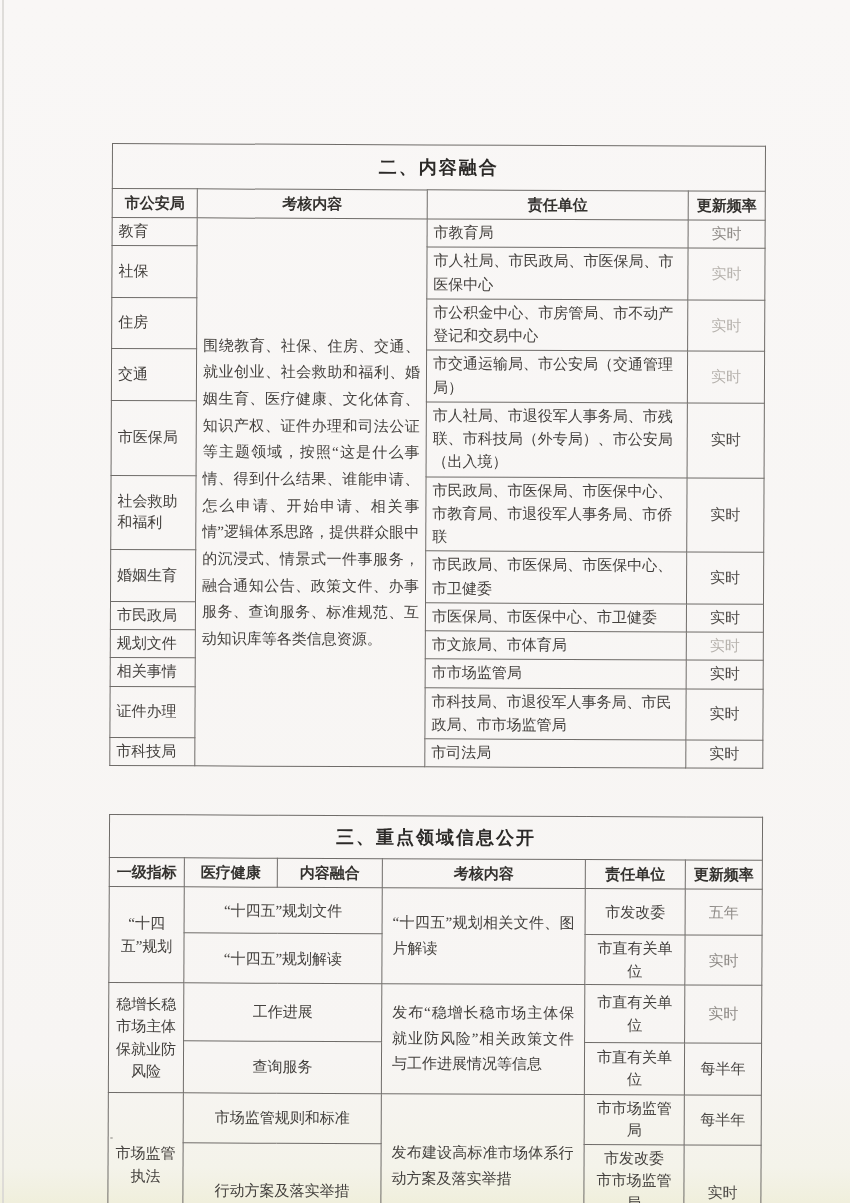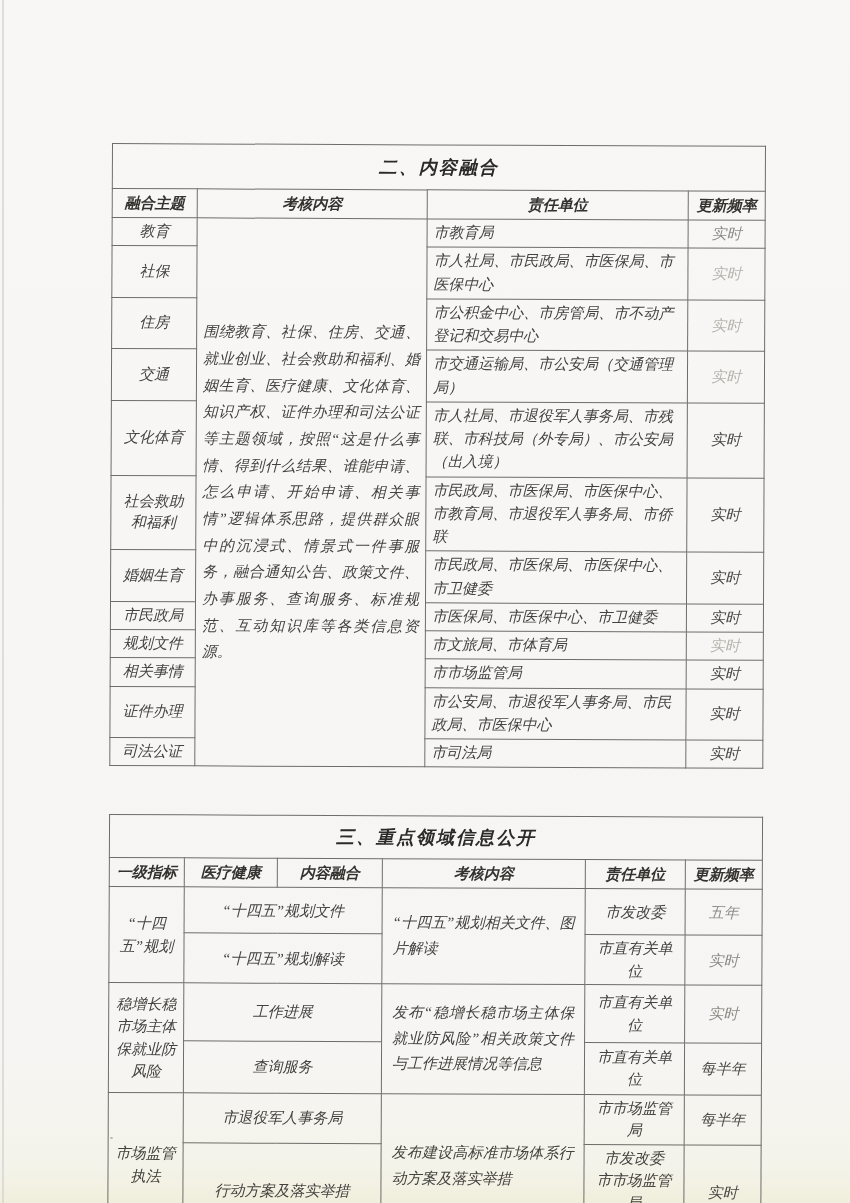--- a/index.html
+++ b/index.html
@@ -3,21 +3,20 @@
 <meta charset="utf-8">
 <style>
   html, body { margin:0; padding:0; }
   .page {
     position: relative;
     width: 850px;
     height: 1203px;
     background: linear-gradient(180deg, #f9f7f6 0%, #f7f5f3 88%, #f4f3ea 97%, #f0efdc 100%);
     overflow: hidden;
     font-family: "Liberation Serif", "DejaVu Serif", serif;
-    font-style: italic;
   }
   .scan-left-edge {
     position: absolute; left: 2px; top: 0; width: 2px; height: 100%;
     background: #d8d6d3; opacity: .8;
   }
   .speck {
     position: absolute; left: 110px; top: 1137px; width: 3px; height: 2px;
     background: #b9b6b1; border-radius: 50%;
   }
   .content {
@@ -34,21 +33,21 @@
   }
   .tbl-title {
     font-size: 18px; font-weight: bold; color: #2c2a28;
     letter-spacing: 2px; text-align: center; height: 40px;
   }
   .t2 .tbl-title { height: 38px; }
   .header-row th {
     font-weight: bold; color: #34322f; font-size: 15px; text-align: center;
     height: 26px; padding: 1px 4px;
   }
-  .theme { text-align: center; line-height: 1.45; margin-top: 32px; }
+  .theme { line-height: 1.45; margin-top: 32px; }
   .unit  { text-align: left; line-height: 1.55; padding: 2px 8px; }
   .freq  { text-align: center; color: #4c4946; }
   .assessment {
     text-align: justify; line-height: 1.78; padding: 4px 11px;
     color: #45423f;
   }
   .t2 td { text-align: center; line-height: 1.5; }
   .t2 .assessment2 { text-align: justify; line-height: 1.7; padding: 16px 10px; }
   .unit2 { white-space: pre-line; }
   .faded { color: #b7b3ae; }
@@ -70,21 +69,21 @@
         <col style="width:85px">
           <col style="width:230px">
           <col style="width:261px">
           <col style="width:77px">
       </colgroup>
       <tbody>
         <tr>
           <th colspan="4" class="tbl-title">二、内容融合</th>
         </tr>
         <tr class="header-row">
-          <th>融合主题</th>
+          <th>市公安局</th>
           <th>考核内容</th>
           <th>责任单位</th>
           <th>更新频率</th>
         </tr>
         <tr style="height:25px">
           <td class="theme">教育</td>
           <td class="assessment" rowspan="12">围绕教育、社保、住房、交通、就业创业、社会救助和福利、婚姻生育、医疗健康、文化体育、知识产权、证件办理和司法公证等主题领域，按照“这是什么事情、得到什么结果、谁能申请、怎么申请、开始申请、相关事情”逻辑体系思路，提供群众眼中的沉浸式、情景式一件事服务，融合通知公告、政策文件、办事服务、查询服务、标准规范、互动知识库等各类信息资源。</td>
           <td class="unit">市教育局</td>
           <td class="freq dim">实时</td>
         </tr>
@@ -97,21 +96,21 @@
           <td class="theme">住房</td>
           <td class="unit">市公积金中心、市房管局、市不动产登记和交易中心</td>
           <td class="freq faded">实时</td>
         </tr>
         <tr style="height:26px">
           <td class="theme">交通</td>
           <td class="unit">市交通运输局、市公安局（交通管理局）</td>
           <td class="freq faded">实时</td>
         </tr>
         <tr style="height:64px">
-          <td class="theme">文化体育</td>
+          <td class="theme">市医保局</td>
           <td class="unit">市人社局、市退役军人事务局、市残联、市科技局（外专局）、市公安局（出入境）</td>
           <td class="freq">实时</td>
         </tr>
         <tr style="height:46px">
           <td class="theme">社会救助和福利</td>
           <td class="unit">市民政局、市医保局、市医保中心、市教育局、市退役军人事务局、市侨联</td>
           <td class="freq">实时</td>
         </tr>
         <tr style="height:46px">
           <td class="theme">婚姻生育</td>
@@ -128,25 +127,25 @@
           <td class="unit">市文旅局、市体育局</td>
           <td class="freq faded">实时</td>
         </tr>
         <tr style="height:26px">
           <td class="theme">相关事情</td>
           <td class="unit">市市场监管局</td>
           <td class="freq">实时</td>
         </tr>
         <tr style="height:46px">
           <td class="theme">证件办理</td>
-          <td class="unit">市公安局、市退役军人事务局、市民政局、市医保中心</td>
-          <td class="freq">实时</td>
-        </tr>
-        <tr style="height:26px">
-          <td class="theme">司法公证</td>
+          <td class="unit">市科技局、市退役军人事务局、市民政局、市市场监管局</td>
+          <td class="freq">实时</td>
+        </tr>
+        <tr style="height:26px">
+          <td class="theme">市科技局</td>
           <td class="unit">市司法局</td>
           <td class="freq">实时</td>
         </tr>
       </tbody>
     </table>
 
     <table class="doc-table t2">
       <colgroup>
         <col style="width:75px">
           <col style="width:93px">
@@ -189,21 +188,21 @@
           <td class="freq dim">实时</td>
         </tr>
         <tr style="height:44px">
           <td colspan="2">查询服务</td>
           <td class="unit2">市直有关单位</td>
           <td class="freq">每半年</td>
         </tr>
 
         <tr style="height:46px">
           <td rowspan="2">市场监管执法</td>
-          <td colspan="2">市退役军人事务局</td>
+          <td colspan="2">市场监管规则和标准</td>
           <td rowspan="2" class="assessment2">发布建设高标准市场体系行动方案及落实举措</td>
           <td class="unit2">市市场监管局</td>
           <td class="freq">每半年</td>
         </tr>
         <tr style="height:74px">
           <td colspan="2">行动方案及落实举措</td>
           <td class="unit2">市发改委
 市市场监管局
 市商务局</td>
           <td class="freq">实时</td>

